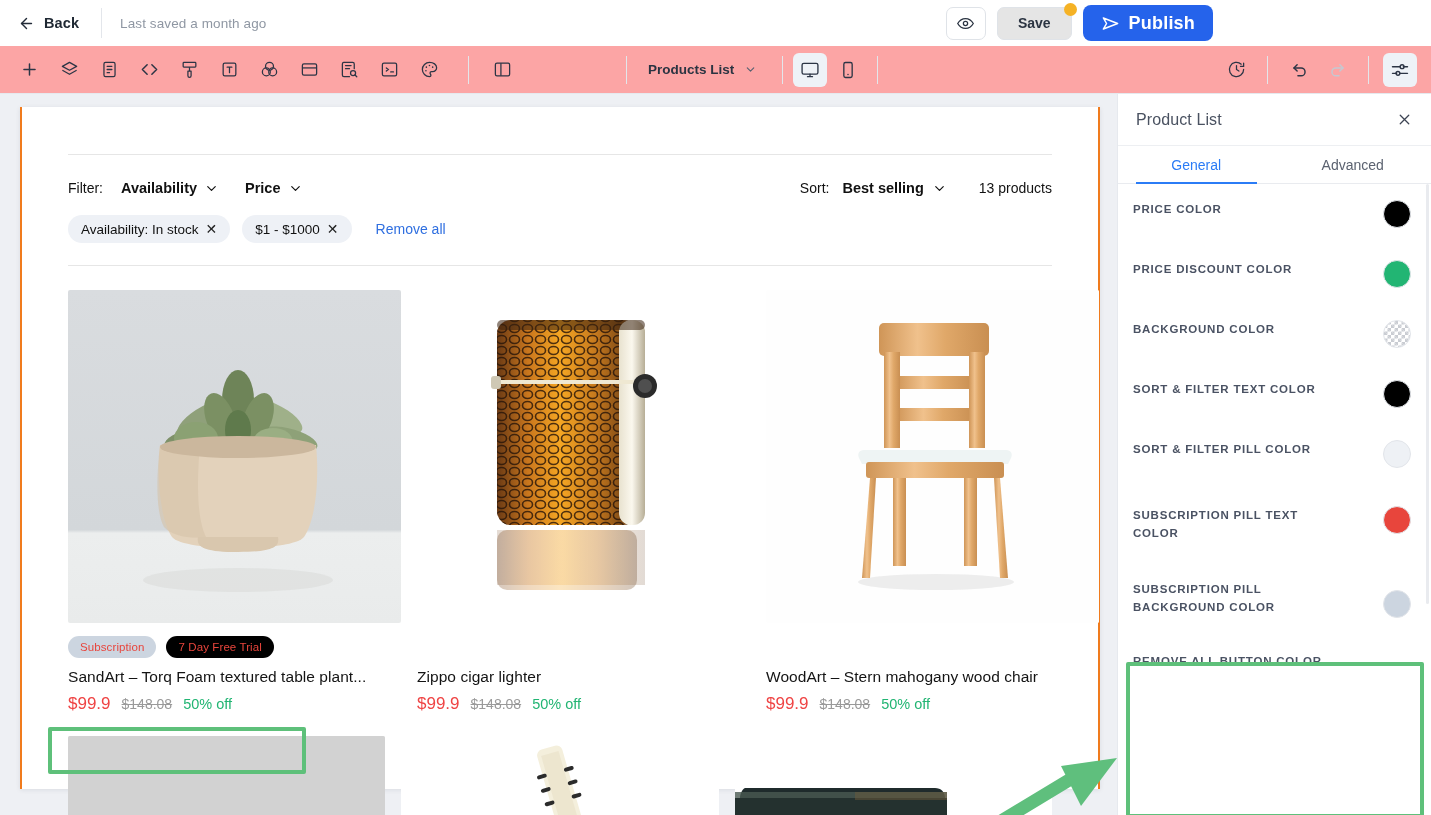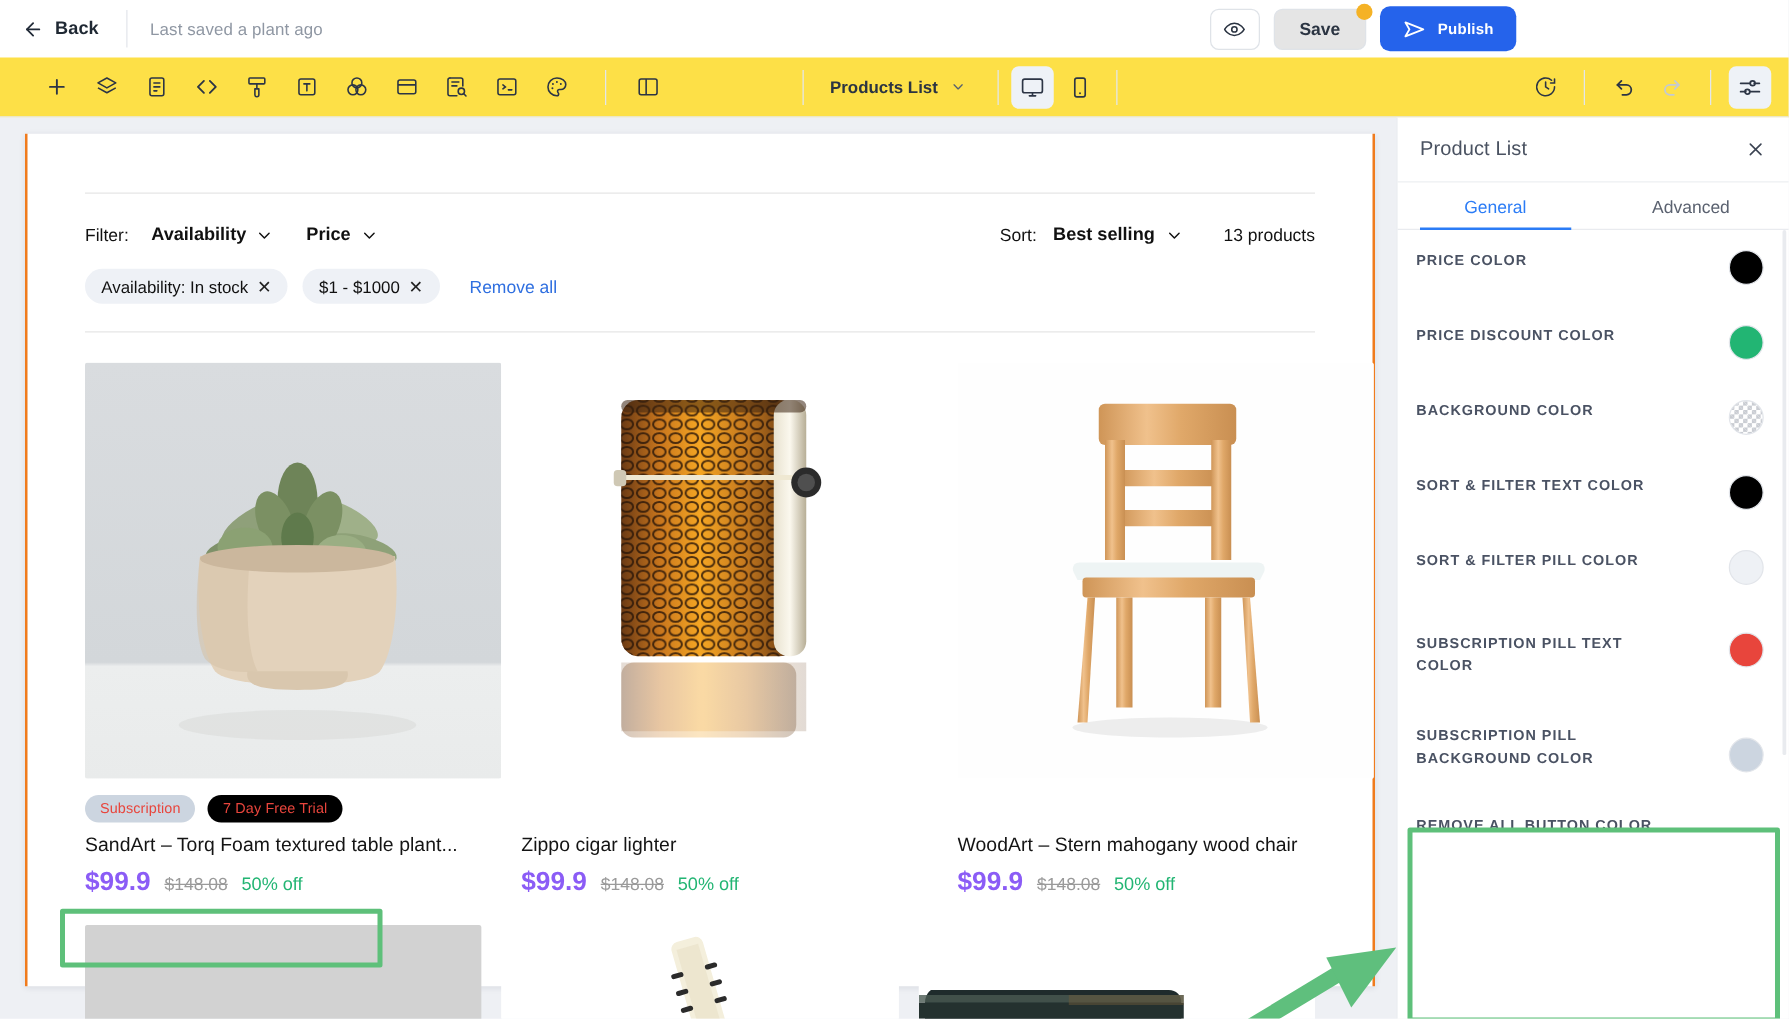--- a/index.html
+++ b/index.html
@@ -34,26 +34,26 @@
     justify-content: center; font-size: 14px; font-weight: 600; color: #2b3442; cursor: pointer;
   }
   .save-dot {
     position: absolute; top: -5px; right: -6px; width: 13px; height: 13px;
     border-radius: 50%; background: #f5b225;
   }
   .publish-btn {
     height: 36px; padding: 0 18px; border-radius: 8px; background: #2563eb;
     display: flex; align-items: center; gap: 9px; cursor: pointer;
   }
-  .publish-label { font-size: 12px; font-weight: 600; color: #fff; letter-spacing: .2px; }
+  .publish-label { font-size: 18px; font-weight: 600; color: #fff; letter-spacing: .2px; }
 
   
   .toolbar {
     position: absolute; top: 46px; left: 0; width: 1431px; height: 48px;
-    background: #fde047; border-bottom: 1px solid #e6e9ee; display: flex; align-items: center; padding-left: 16px;
+    background: #fca5a5; border-bottom: 1px solid #e6e9ee; display: flex; align-items: center;
   }
   .tb-group { display: flex; align-items: center; }
   .tb-icon {
     width: 34px; height: 34px; display: flex; align-items: center; justify-content: center;
     color: #2c3545; cursor: pointer; border-radius: 6px;
   }
   .tb-sep { width: 1px; height: 28px; background: #e3e6eb; }
   .tb-pagesel {
     display: flex; align-items: center; gap: 10px; height: 34px;
     padding: 0 13px; cursor: pointer;
@@ -108,21 +108,21 @@
   .pills-row { display: flex; gap: 10px; margin-top: 13px; }
   .pill {
     height: 22px; padding: 0 12px; border-radius: 11px; display: flex; align-items: center;
     font-size: 11.5px; font-weight: 500; letter-spacing: .1px;
   }
   .card-title {
     margin-top: 10px; font-size: 15.5px; color: #141414; white-space: nowrap;
     overflow: hidden; text-overflow: ellipsis; letter-spacing: .05px;
   }
   .card-price-row { display: flex; align-items: baseline; gap: 11px; margin-top: 8px; }
-  .price-now { font-size: 21px; font-weight: 700; color: #8b5cf6; }
+  .price-now { font-size: 17px; font-weight: 400; color: #ef4444; }
   .price-was { font-size: 14px; color: #9a9a9a; text-decoration: line-through; }
   .price-off { font-size: 14.5px; }
 
   .grid2 { display: flex; gap: 16px; margin-top: 22px; }
   .card2-img { width: 333px; height: 120px; border-radius: 2px; overflow: hidden; position: relative; }
 
   
   .hl-pills {
     position: absolute; left: 28px; top: 620px; width: 258px; height: 47px;
     border: 4px solid #5ec07a; border-radius: 2px; pointer-events: none; z-index: 30;
@@ -189,21 +189,21 @@
     <div class="back-btn">
       <span class="back-arrow">
         <svg width="17" height="17" viewBox="0 0 24 24" fill="none" stroke="currentColor" stroke-width="2" stroke-linecap="round" stroke-linejoin="round">
             <path d="M19 12H5"></path>
             <path d="M12 19l-7-7 7-7"></path>
           </svg>
       </span>
       <span class="back-label">Back</span>
     </div>
     <div class="hdr-divider"></div>
-    <div class="saved-text">Last saved a plant ago</div>
+    <div class="saved-text">Last saved a month ago</div>
 
     <div class="hdr-right">
       <div class="icon-btn-outline">
         <span>
           <svg width="17" height="17" viewBox="0 0 24 24" fill="none" stroke="#2b3442" stroke-width="1.8">
               <path d="M1 12s4-7 11-7 11 7 11 7-4 7-11 7-11-7-11-7z"></path>
               <circle cx="12" cy="12" r="3"></circle>
             </svg>
         </span>
       </div>

